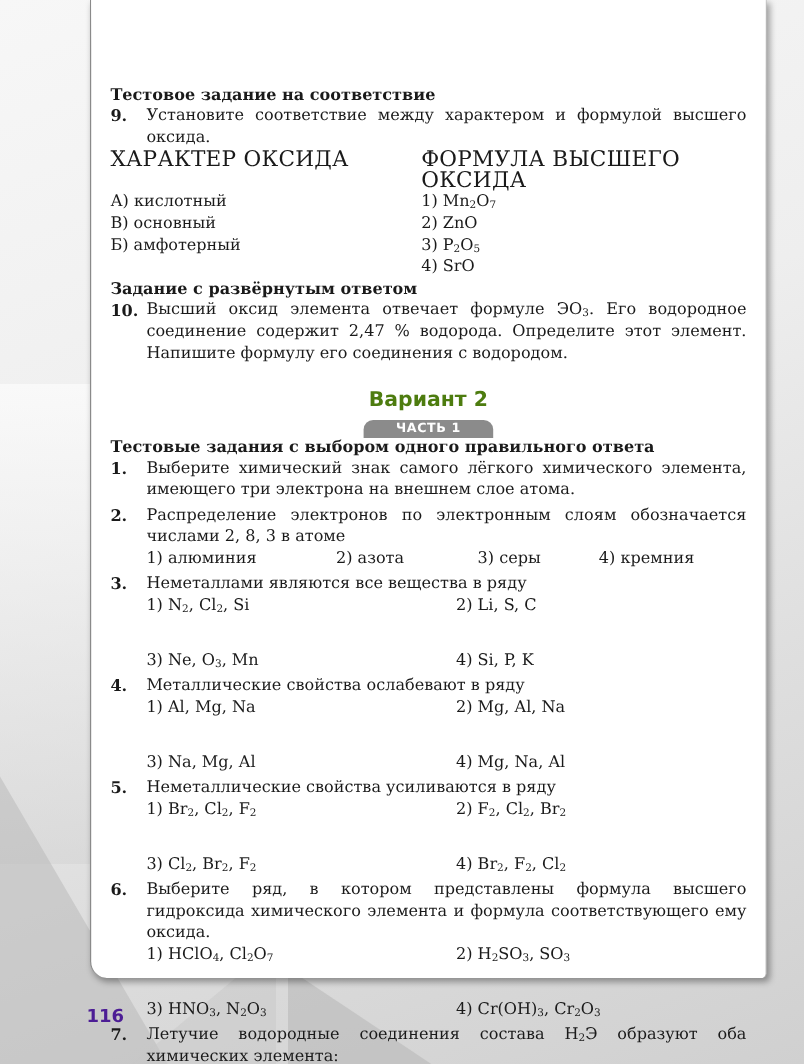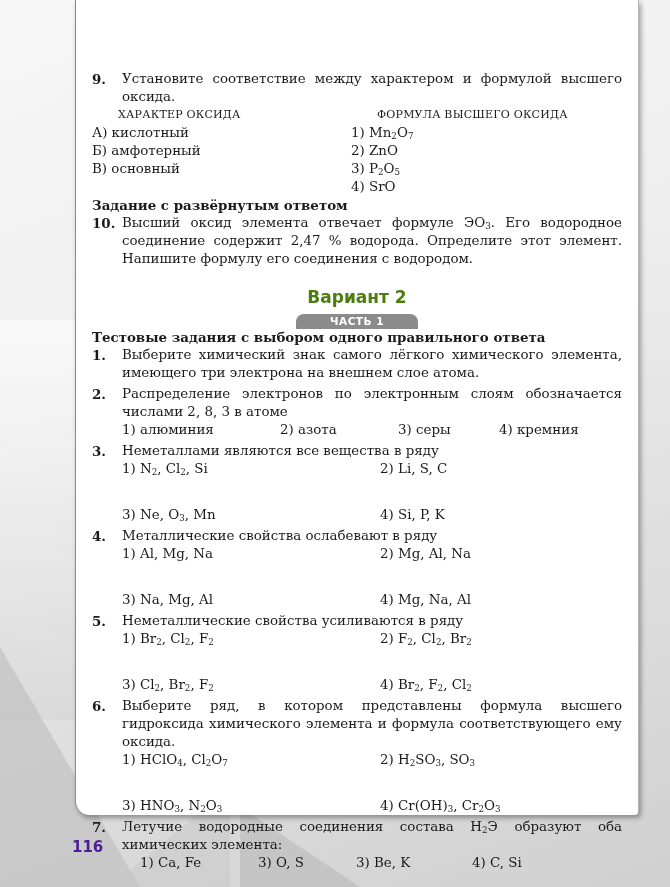--- a/index.html
+++ b/index.html
@@ -28,60 +28,61 @@
   .content { position:absolute; left:16px; top:70px; width:530px; font-size:13.4px; line-height:18px; }
 
   .sec-title { font-weight:bold; margin:0; }
   .task { display:flex; }
   .task-num { width:30px; flex:none; font-weight:bold; }
   .task-body { flex:1; text-align:justify; }
   .opts4 { display:grid; grid-template-columns: 158px 118px 101px 100px; }
   .opts2 { display:grid; grid-template-columns: 230px 230px; gap: 28px; }
   .opts4b { display:grid; grid-template-columns: 118px 98px 116px 100px; margin-left: 18px; }
   .match { display:grid; grid-template-columns: 259px 271px; }
-  .caps { font-size:11px; letter-spacing:0.2px;margin-left:26px; }
+  .caps { font-size:18px; letter-spacing:0.2px; }
 
   .variant-title { text-align:center; font-family:"DejaVu Sans","Liberation Sans",sans-serif; font-weight:bold;
     font-size:17px; color:#4d7c0f; margin-top:18px; line-height:22px; }
   .part-wrap { text-align:center; margin-top:4px; height:16px; }
-  .part-badge { display:inline-block; width:122px; height:15px; background:#8b8b8b;
+  .part-badge { display:inline-block; width:108px; height:15px; background:#8b8b8b;
     border-radius:8px 8px 0 0; color:#fff; font-family:"DejaVu Sans","Liberation Sans",sans-serif;
     font-weight:bold; font-size:10.5px; line-height:15px; letter-spacing:0.5px; }
 
   .page-number { position:absolute; left:72px; top:838px; font-family:"DejaVu Sans","Liberation Sans",sans-serif;
     font-weight:bold; font-size:15px; color:#4c1d95; }
   sub { font-size:0.65em; vertical-align:-0.2em; line-height:0; }
   .gap { height:3px; }
 </style>
 </head>
 <body>
 
 <div class="bg-shape bg-s4"></div>
 <div class="bg-shape bg-s1"></div>
 <div class="bg-shape bg-s2"></div>
 <div class="bg-shape bg-s3"></div>
 
 <div class="page">
   <div class="content">
 
+    <p class="sec-title">Тестовое задание на соответствие</p>
     <div class="task">
       <div class="task-num">9.</div>
       <div class="task-body">
         <div>Установите соответствие между характером и формулой высшего оксида.</div>
       </div>
     </div>
     <div class="match caps">
       <div>ХАРАКТЕР ОКСИДА</div>
       <div>ФОРМУЛА ВЫСШЕГО ОКСИДА</div>
     </div>
     <div class="match">
       <div>
         <div>А) кислотный</div>
+        <div>В) основный</div>
         <div>Б) амфотерный</div>
-        <div>В) основный</div>
       </div>
       <div>
         <div>1) Mn<sub>2</sub>O<sub>7</sub></div>
         <div>2) ZnO</div>
         <div>3) P<sub>2</sub>O<sub>5</sub></div>
         <div>4) SrO</div>
       </div>
     </div>
 
     <p class="sec-title">Задание с развёрнутым ответом</p>

